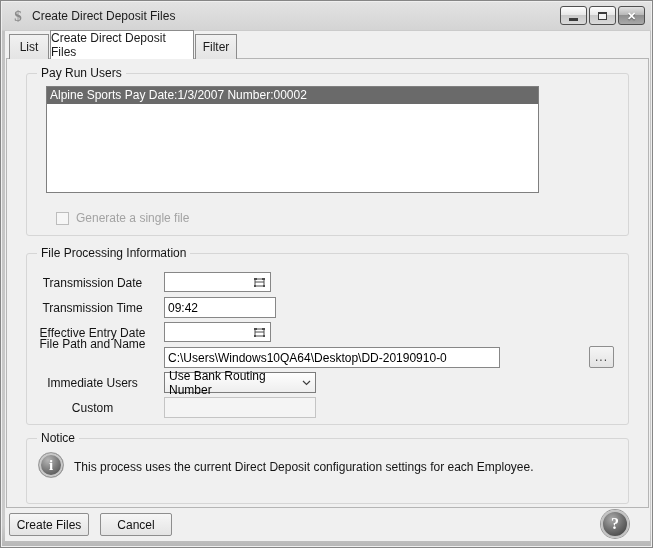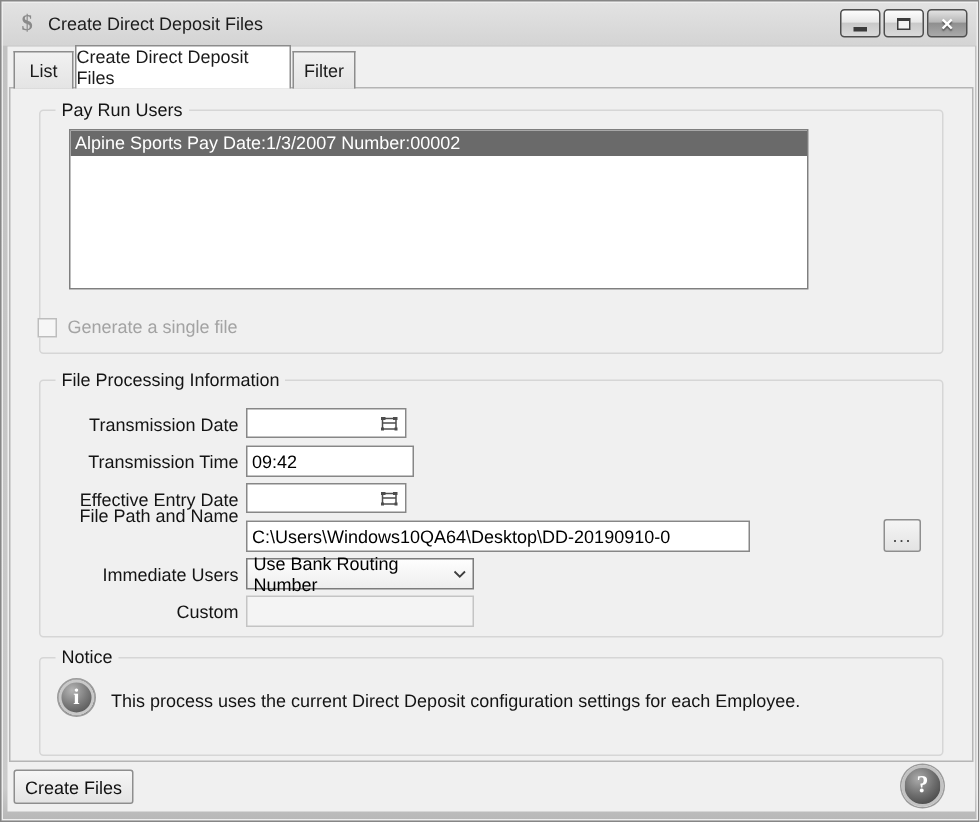--- a/index.html
+++ b/index.html
@@ -45,21 +45,21 @@
   
   .listbox { position:absolute; background:#fff; border:1px solid #7f7f7f; overflow:hidden; }
   .list-item { height:17px; line-height:17px; padding-left:3px; font-size:12px; white-space:nowrap; }
   .list-item.selected { background:var(--selection-bg,#6a6a6a); color:#fff; }
 
   .checkrow { position:absolute; display:flex; align-items:center; gap:7px; }
   .checkbox { width:13px; height:13px; border:1px solid #bdbdbd; background:#f6f6f6; }
   .checkrow .cb-label { color:#a3a3a3; font-size:12px; }
 
   
-  .flabel { position:absolute; left:25px; width:133px; text-align:right; font-size:12px; color:#141414; white-space:nowrap; }
+  .flabel { position:absolute; left:25px; width:133px; text-align:center; font-size:12px; color:#141414; white-space:nowrap; }
   .tbox {
     position:absolute; border:1px solid #878787; background:#fff; font-family:"Liberation Sans",sans-serif;
     font-size:12px; color:#000; padding:0 3px; outline:none;
   }
   .tbox:disabled { background:#f4f4f4; border-color:#c4c4c4; }
   .cal-btn { position:absolute; width:18px; display:flex; align-items:center; justify-content:center; cursor:default; }
   .browse-btn {
     position:absolute; display:flex; align-items:center; justify-content:center;
     border:1px solid #8e8e8e; border-radius:2px; background:linear-gradient(180deg,#f5f5f5,#e3e3e3);
     font-size:12px; color:#444; letter-spacing:1px; cursor:default;
@@ -129,21 +129,21 @@
   <div class="tabpage"></div>
 
   <div class="groupbox" style="left:25px; top:72px; width:603px; height:163px;">
     <span class="gb-label">Pay Run Users</span>
   </div>
   <div class="listbox" style="left:33px; top:85px; width:493px; height:107px; z-index:5;margin-left:12px;">
     <div class="list-item selected">
       <span>Alpine Sports Pay Date:1/3/2007 Number:00002</span>
     </div>
   </div>
-  <div class="checkrow" style="left:24px; top:210px; z-index:5;justify-content:space-between;">
+  <div class="checkrow" style="left:55px; top:210px; z-index:5;justify-content:space-between;">
     <span class="checkbox"></span>
     <span class="cb-label">Generate a single file</span>
   </div>
 
   <div class="groupbox" style="left:25px; top:252px; width:603px; height:172px;">
     <span class="gb-label">File Processing Information</span>
   </div>
 
   <span class="flabel" style="top:275px; z-index:5;">Transmission Date</span>
   <input class="tbox" style="left: 163px; top: 271px; width: 107px; height: 20px; z-index: 5;" value="">
@@ -195,17 +195,20 @@
 
   <div class="groupbox" style="left:25px; top:437px; width:603px; height:66px;">
     <span class="gb-label">Notice</span>
   </div>
   <div class="info-icon" style="left:37px; top:451px; z-index:5;">i</div>
   <span class="notice-text" style="left:73px; top:459px; z-index:5;">This process uses the current Direct Deposit configuration settings for each Employee.</span>
 
   <div class="btn" style="left:8px; top:512px; width:80px; height:23px;">
     <span>Create Files</span>
   </div>
+  <div class="btn" style="left:99px; top:512px; width:72px; height:23px;">
+    <span>Cancel</span>
+  </div>
   <div class="help-icon" style="left:600px; top:509px;">
     <span>?</span>
   </div>
 
 </div>
 
 </body></html>

